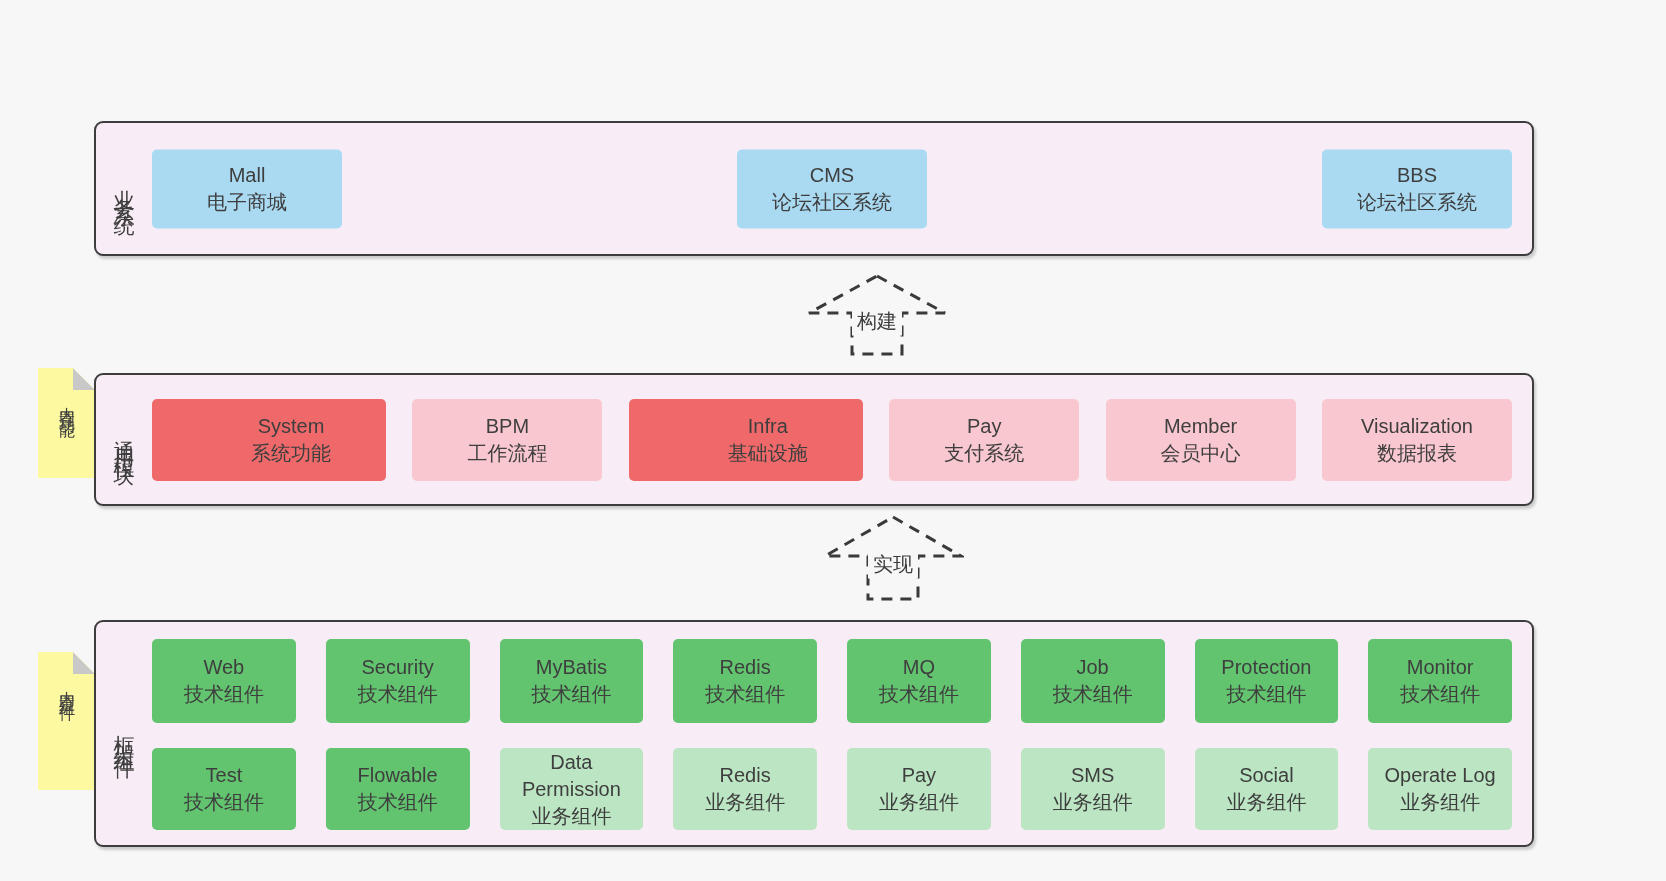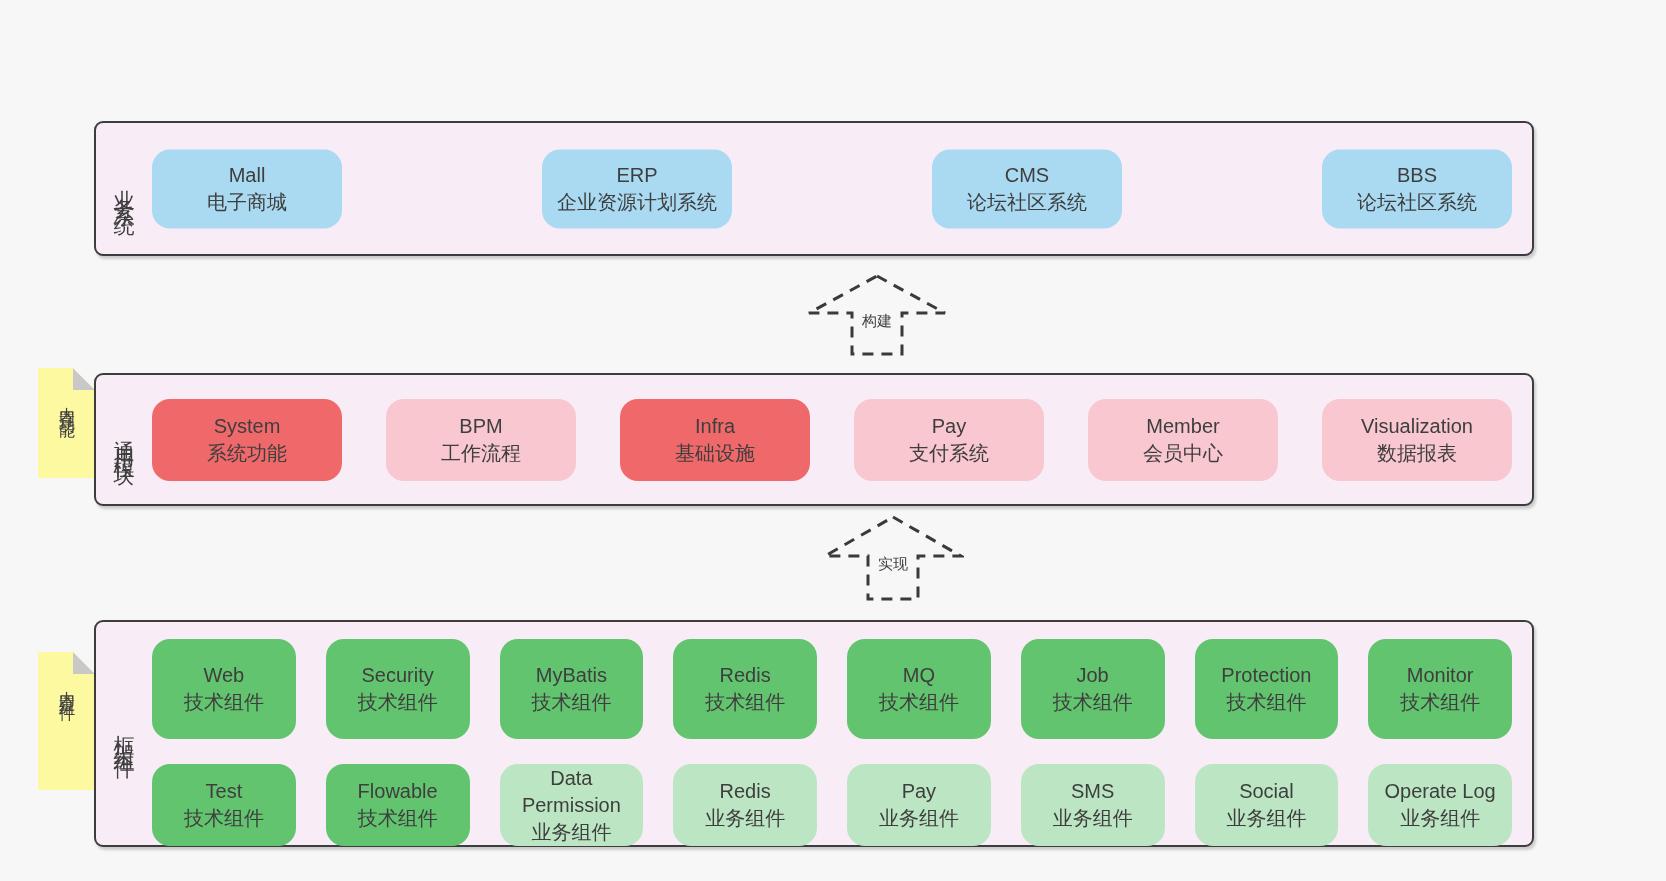--- a/index.html
+++ b/index.html
@@ -23,28 +23,28 @@
   .vlabel{position:absolute;left:14px;top:50%;transform:translateY(-50%);
           writing-mode:vertical-lr;text-orientation:upright;
           font-size:21px;letter-spacing:8px;color:var(--text);white-space:nowrap;}
 
   .row6{position:absolute;left:56px;right:20px;top:50%;transform:translateY(-50%);
         display:flex;justify-content:space-between;}
   .grid8{position:absolute;left:56px;right:20px;top:17px;
          display:grid;grid-template-columns:repeat(8,1fr);column-gap:30px;row-gap:25px;}
 
   .box{display:flex;flex-direction:column;align-items:center;justify-content:center;
-       border-radius:18px;text-align:center;font-size:20px;line-height:27px;color:var(--text);}
+       border-radius:5px;text-align:center;font-size:20px;line-height:27px;color:var(--text);}
   .row6 .box{width:190px;}
   .layer1 .box{height:79px;}
   .layer2 .box{height:82px;}
-  .grid8 .box{height:100px;padding:1px 4px;box-sizing:border-box;}
+  .grid8 .box{height:84px;padding:1px 4px;box-sizing:border-box;}
   .grid8 .box.r2{height:82px;}
   .blue{background:var(--blue);}
-  .red{background:var(--red);}
+  .red{background:var(--red);padding-left:44px;}
   .pink{background:var(--pink);}
   .green{background:var(--green);}
   .lightGreen{background:var(--lightGreen);}
 
   
   .sticky{position:absolute;left:38px;width:57px;background:var(--sticky);z-index:1;
           clip-path:polygon(0 0,calc(100% - 22px) 0,100% 22px,100% 100%,0 100%);
           box-shadow:1px 2px 3px rgba(0,0,0,0.2);}
   .sticky1{top:368px;height:110px;}
   .sticky2{top:652px;height:138px;}
@@ -52,21 +52,21 @@
         clip-path:polygon(0 0,100% 100%,0 100%);}
   .sticky-text{position:absolute;left:50%;top:26px;transform:translateX(-50%);
                writing-mode:vertical-lr;text-orientation:upright;
                font-size:16px;letter-spacing:5px;color:var(--text);white-space:nowrap;}
 
   
   .arrow{position:absolute;z-index:1;}
   .arrow svg{display:block;}
   .arrow polygon{fill:none;stroke:#3a3a3a;stroke-width:3;stroke-dasharray:11 8;}
   .arrow-label{position:absolute;left:50%;top:57%;transform:translate(-50%,-50%);
-               background:var(--pageBg);padding:1px 5px;font-size:15px;color:var(--text);
+               background:var(--pageBg);padding:1px 5px;font-size:20px;color:var(--text);
                white-space:nowrap;}
   .arrow1{left:806px;top:273px;width:142px;height:84px;}
   .arrow2{left:822px;top:514px;width:142px;height:88px;}
 </style>
 </head>
 <body>
 
 <div class="canvas">
 
   <div class="sticky sticky1">
@@ -80,24 +80,20 @@
   </div>
 
   <section class="layer layer1">
     <span class="vlabel">业务系统</span>
     <div class="row6">
       <div class="box blue">
         <span>Mall</span>
         <span>电子商城</span>
       </div>
       <div class="box blue">
-        <span>ERP</span>
-        <span>企业资源计划系统</span>
-      </div>
-      <div class="box blue">
         <span>CMS</span>
         <span>论坛社区系统</span>
       </div>
       <div class="box blue">
         <span>BBS</span>
         <span>论坛社区系统</span>
       </div>
     </div>
   </section>
 

